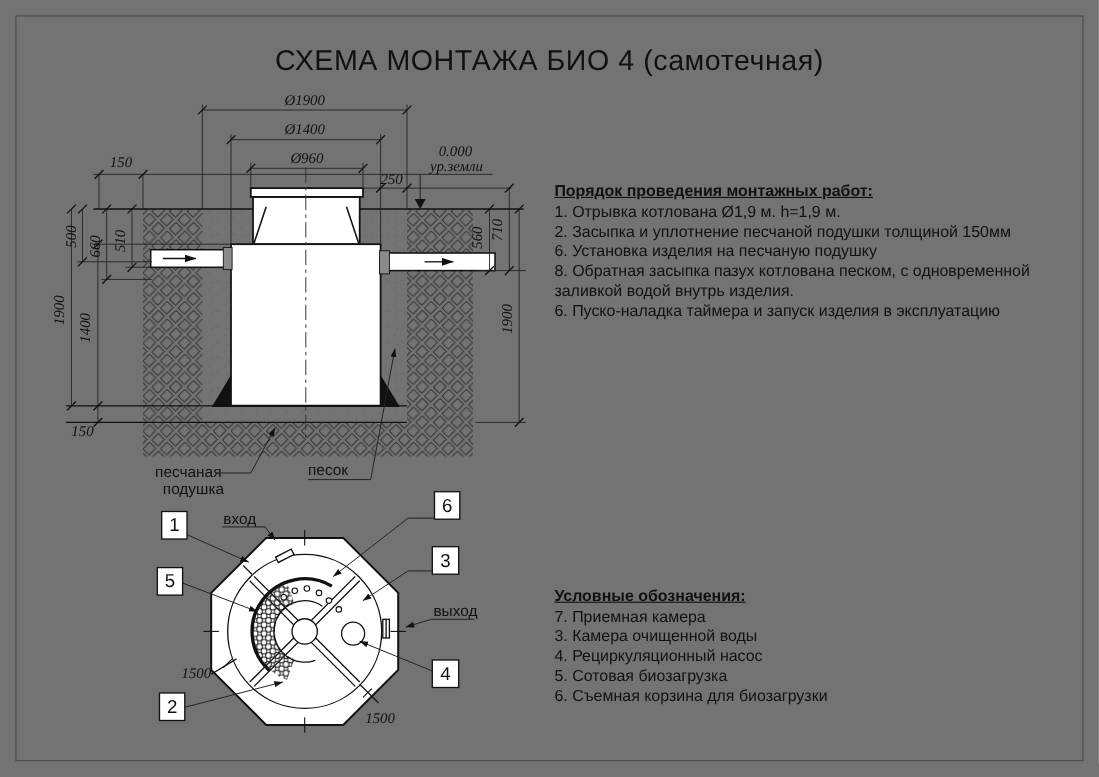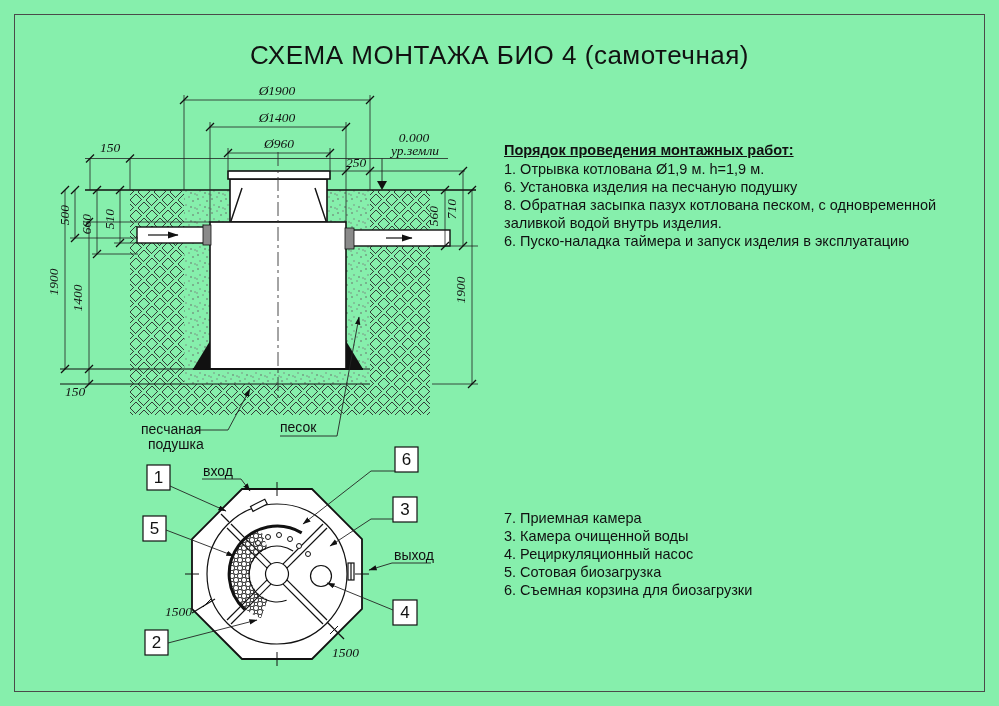--- a/index.html
+++ b/index.html
@@ -1,21 +1,21 @@
 <!DOCTYPE html>
 <html><head>
 <meta charset="utf-8">
 <style>
   html,body{margin:0;padding:0;background:#e8e8e8;}
-  .page{position:relative;width:999px;height:706px;background:#86efac;overflow:hidden;
+  .page{position:relative;width:999px;height:706px;background:#737373;overflow:hidden;
         font-family:"Liberation Sans",sans-serif;color:#1a1a1a;}
   .frame{position:absolute;left:14px;top:14px;width:969px;height:676px;border:1px solid #4a4a4a;}
   .title{position:absolute;left:0;top:40px;width:999px;text-align:center;
          font-size:26px;letter-spacing:.5px;color:#111;}
-  .textcol{position:absolute;left:504px;width:452px;font-size:14.5px;line-height:18px;color:#111;}
+  .textcol{position:absolute;left:504px;width:452px;font-size:14.5px;line-height:18px;color:#111;margin-top:24px;}
   .block-h{font-weight:bold;text-decoration:underline;margin-bottom:1px;}
   svg{position:absolute;left:0;top:0;}
   svg text{fill:#111;}
   .dim{font-family:"Liberation Serif",serif;font-style:italic;font-size:13.5px;}
   .lbl{font-family:"Liberation Sans",sans-serif;font-size:14px;}
   .callout{font-family:"Liberation Sans",sans-serif;font-size:17px;}
 </style>
 </head>
 <body>
 
@@ -252,26 +252,28 @@
         <polyline points="395,471 371,471 303,524" marker-end="url(#arr)"></polyline>
         <polyline points="393,519 371,519 330,546" marker-end="url(#arr)"></polyline>
         <polyline points="393,610 327,583" marker-end="url(#arr)"></polyline>
       </g>
     </g>
   </svg>
 
   <div class="textcol" style="top:141px;">
     <div class="block-h">Порядок проведения монтажных работ:</div>
     <div>1. Отрывка котлована Ø1,9 м. h=1,9 м.</div>
+    <div>2. Засыпка и уплотнение песчаной подушки толщиной 150мм</div>
     <div>6. Установка изделия на песчаную подушку</div>
     <div>8. Обратная засыпка пазух котлована песком, с одновременной заливкой водой внутрь изделия.</div>
     <div>6. Пуско-наладка таймера и запуск изделия в эксплуатацию</div>
   </div>
 
 
   <div class="textcol" style="top:509px;">
+    <div class="block-h">Условные обозначения:</div>
     <div>7. Приемная камера</div>
     <div>3. Камера очищенной воды</div>
     <div>4. Рециркуляционный насос</div>
     <div>5. Сотовая биозагрузка</div>
     <div>6. Съемная корзина для биозагрузки</div>
   </div>
 </div>
 
 </body></html>

